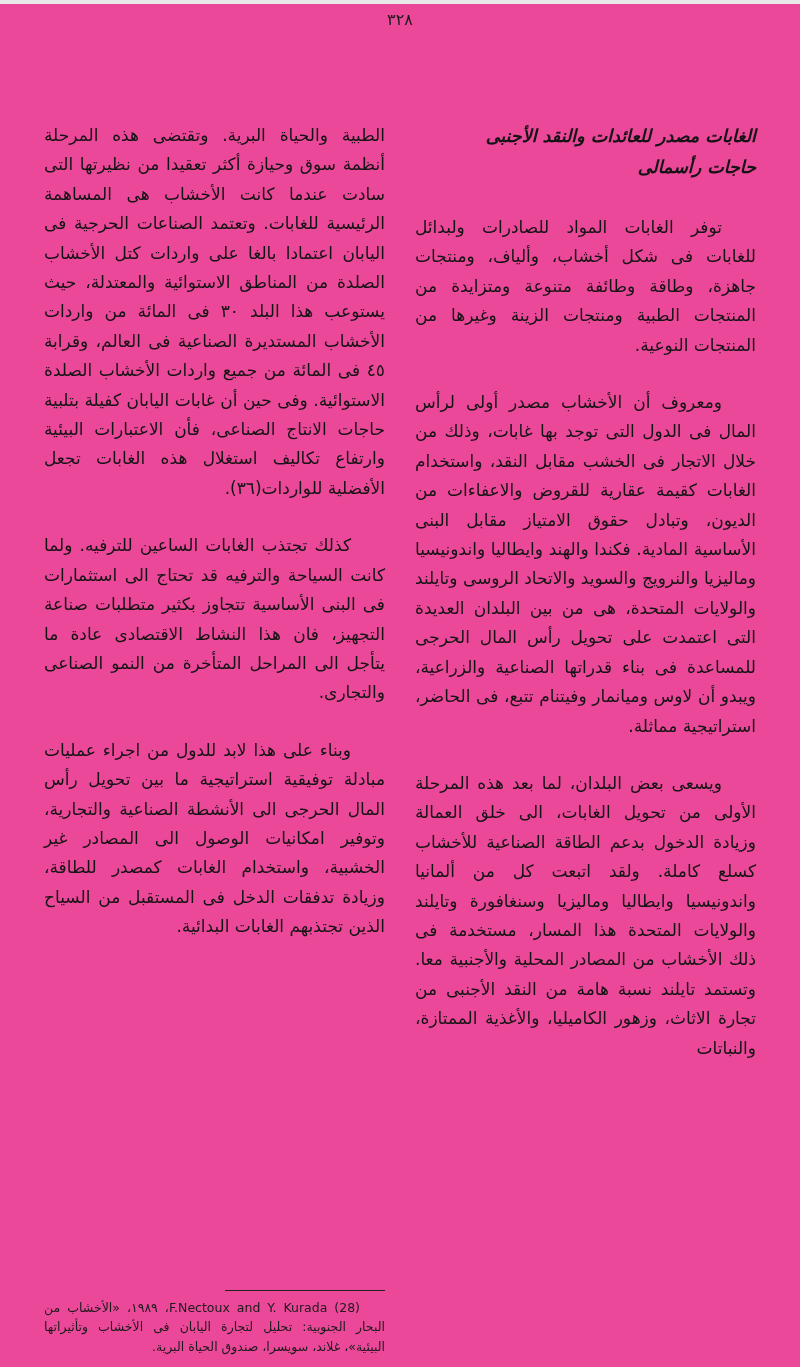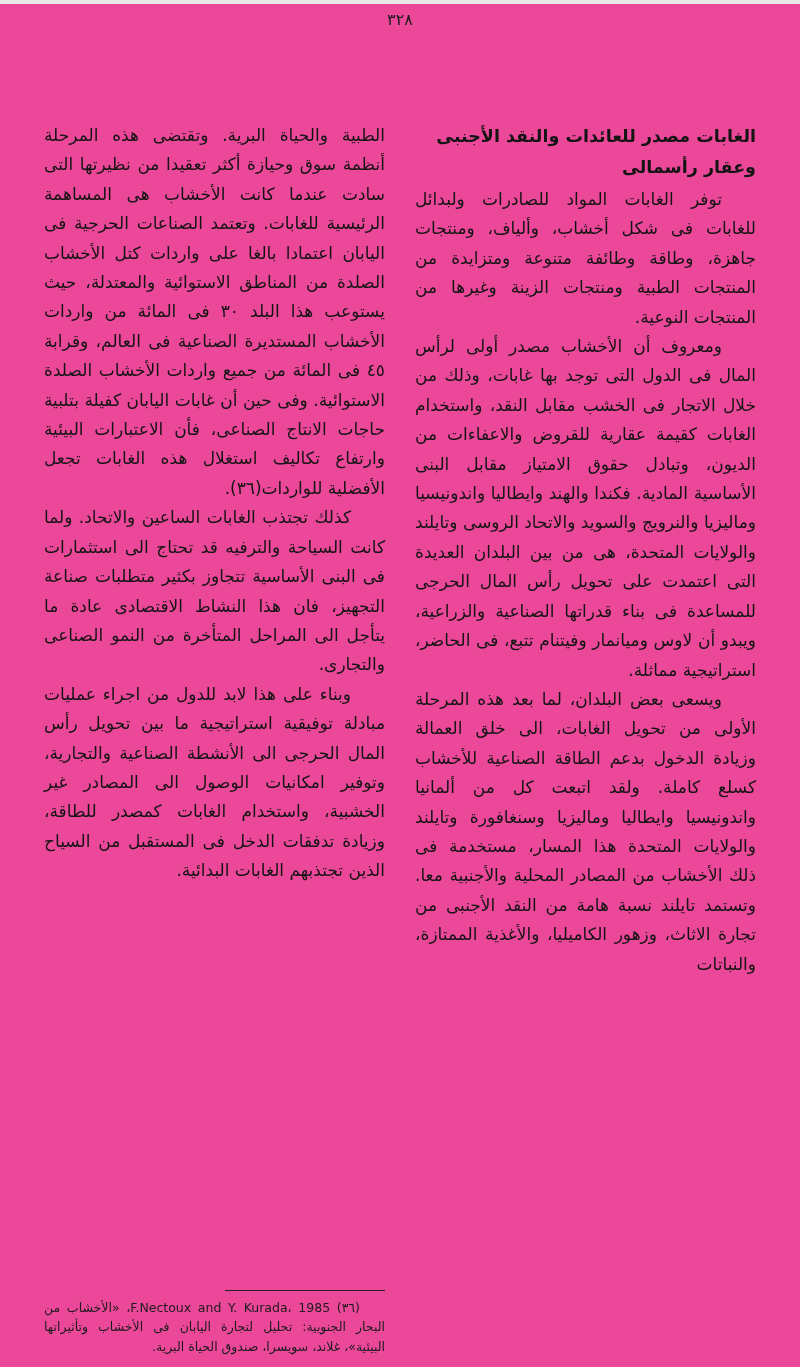--- a/index.html
+++ b/index.html
@@ -36,29 +36,31 @@
     box-sizing: content-box;
   }
   .col {
     width: 341px;
     display: flex;
     flex-direction: column;
     font-size: 17px;
     line-height: 29.4px;
     text-align: justify;
     text-justify: inter-word;
+    gap: 28px;
   }
   .col p {
     margin: 0;
     text-indent: 2em;
   }
   .col p.no-indent {
     text-indent: 0;
   }
   .section-heading {
+    font-style: italic;
     font-size: 17.5px;
     line-height: 31px;
     margin: 0 0 2px 0;
   }
   .section-heading .hl {
     display: block;
   }
   .footnote-block {
     margin-top: auto;
     padding-top: 4px;
@@ -82,32 +84,32 @@
 
 <div class="page">
 
   <div class="page-number">٣٢٨</div>
 
   <div class="content">
 
     <div class="col">
       <h2 class="section-heading">
         <span class="hl">الغابات مصدر للعائدات والنقد الأجنبى</span>
-        <span class="hl">وعقار رأسمالى</span>
+        <span class="hl">حاجات رأسمالى</span>
       </h2>
       <p>توفر الغابات المواد للصادرات ولبدائل للغابات فى شكل أخشاب، وألياف، ومنتجات جاهزة، وطاقة وطائفة متنوعة ومتزايدة من المنتجات الطبية ومنتجات الزينة وغيرها من المنتجات النوعية.</p>
       <p>ومعروف أن الأخشاب مصدر أولى لرأس المال فى الدول التى توجد بها غابات، وذلك من خلال الاتجار فى الخشب مقابل النقد، واستخدام الغابات كقيمة عقارية للقروض والاعفاءات من الديون، وتبادل حقوق الامتياز مقابل البنى الأساسية المادية. فكندا والهند وايطاليا واندونيسيا وماليزيا والنرويج والسويد والاتحاد الروسى وتايلند والولايات المتحدة، هى من بين البلدان العديدة التى اعتمدت على تحويل رأس المال الحرجى للمساعدة فى بناء قدراتها الصناعية والزراعية، ويبدو أن لاوس وميانمار وفيتنام تتبع، فى الحاضر، استراتيجية مماثلة.</p>
       <p>ويسعى بعض البلدان، لما بعد هذه المرحلة الأولى من تحويل الغابات، الى خلق العمالة وزيادة الدخول بدعم الطاقة الصناعية للأخشاب كسلع كاملة. ولقد اتبعت كل من ألمانيا واندونيسيا وايطاليا وماليزيا وسنغافورة وتايلند والولايات المتحدة هذا المسار، مستخدمة فى ذلك الأخشاب من المصادر المحلية والأجنبية معا. وتستمد تايلند نسبة هامة من النقد الأجنبى من تجارة الاثاث، وزهور الكاميليا، والأغذية الممتازة، والنباتات</p>
     </div>
 
     <div class="col">
       <p class="no-indent">الطبية والحياة البرية. وتقتضى هذه المرحلة أنظمة سوق وحيازة أكثر تعقيدا من نظيرتها التى سادت عندما كانت الأخشاب هى المساهمة الرئيسية للغابات. وتعتمد الصناعات الحرجية فى اليابان اعتمادا بالغا على واردات كتل الأخشاب الصلدة من المناطق الاستوائية والمعتدلة، حيث يستوعب هذا البلد ٣٠ فى المائة من واردات الأخشاب المستديرة الصناعية فى العالم، وقرابة ٤٥ فى المائة من جميع واردات الأخشاب الصلدة الاستوائية. وفى حين أن غابات اليابان كفيلة بتلبية حاجات الانتاج الصناعى، فأن الاعتبارات البيئية وارتفاع تكاليف استغلال هذه الغابات تجعل الأفضلية للواردات(٣٦).</p>
-      <p>كذلك تجتذب الغابات الساعين والاتحاد. ولما كانت السياحة والترفيه قد تحتاج الى استثمارات فى البنى الأساسية تتجاوز بكثير متطلبات صناعة التجهيز، فان هذا النشاط الاقتصادى عادة ما يتأجل الى المراحل المتأخرة من النمو الصناعى والتجارى.</p>
+      <p>كذلك تجتذب الغابات الساعين للترفيه. ولما كانت السياحة والترفيه قد تحتاج الى استثمارات فى البنى الأساسية تتجاوز بكثير متطلبات صناعة التجهيز، فان هذا النشاط الاقتصادى عادة ما يتأجل الى المراحل المتأخرة من النمو الصناعى والتجارى.</p>
       <p>وبناء على هذا لابد للدول من اجراء عمليات مبادلة توفيقية استراتيجية ما بين تحويل رأس المال الحرجى الى الأنشطة الصناعية والتجارية، وتوفير امكانيات الوصول الى المصادر غير الخشبية، واستخدام الغابات كمصدر للطاقة، وزيادة تدفقات الدخل فى المستقبل من السياح الذين تجتذبهم الغابات البدائية.</p>
 
       <div class="footnote-block">
         <div class="footnote-rule"></div>
-        <p class="footnote-text">(٣٦) F.Nectoux and Y. Kurada، 1985، «الأخشاب من البحار الجنوبية: تحليل لتجارة اليابان فى الأخشاب وتأثيراتها البيئية»، غلاند، سويسرا، صندوق الحياة البرية.</p>
+        <p class="footnote-text">(28) F.Nectoux and Y. Kurada، ١٩٨٩، «الأخشاب من البحار الجنوبية: تحليل لتجارة اليابان فى الأخشاب وتأثيراتها البيئية»، غلاند، سويسرا، صندوق الحياة البرية.</p>
       </div>
     </div>
 
   </div>
 </div>
 
 </body></html>

